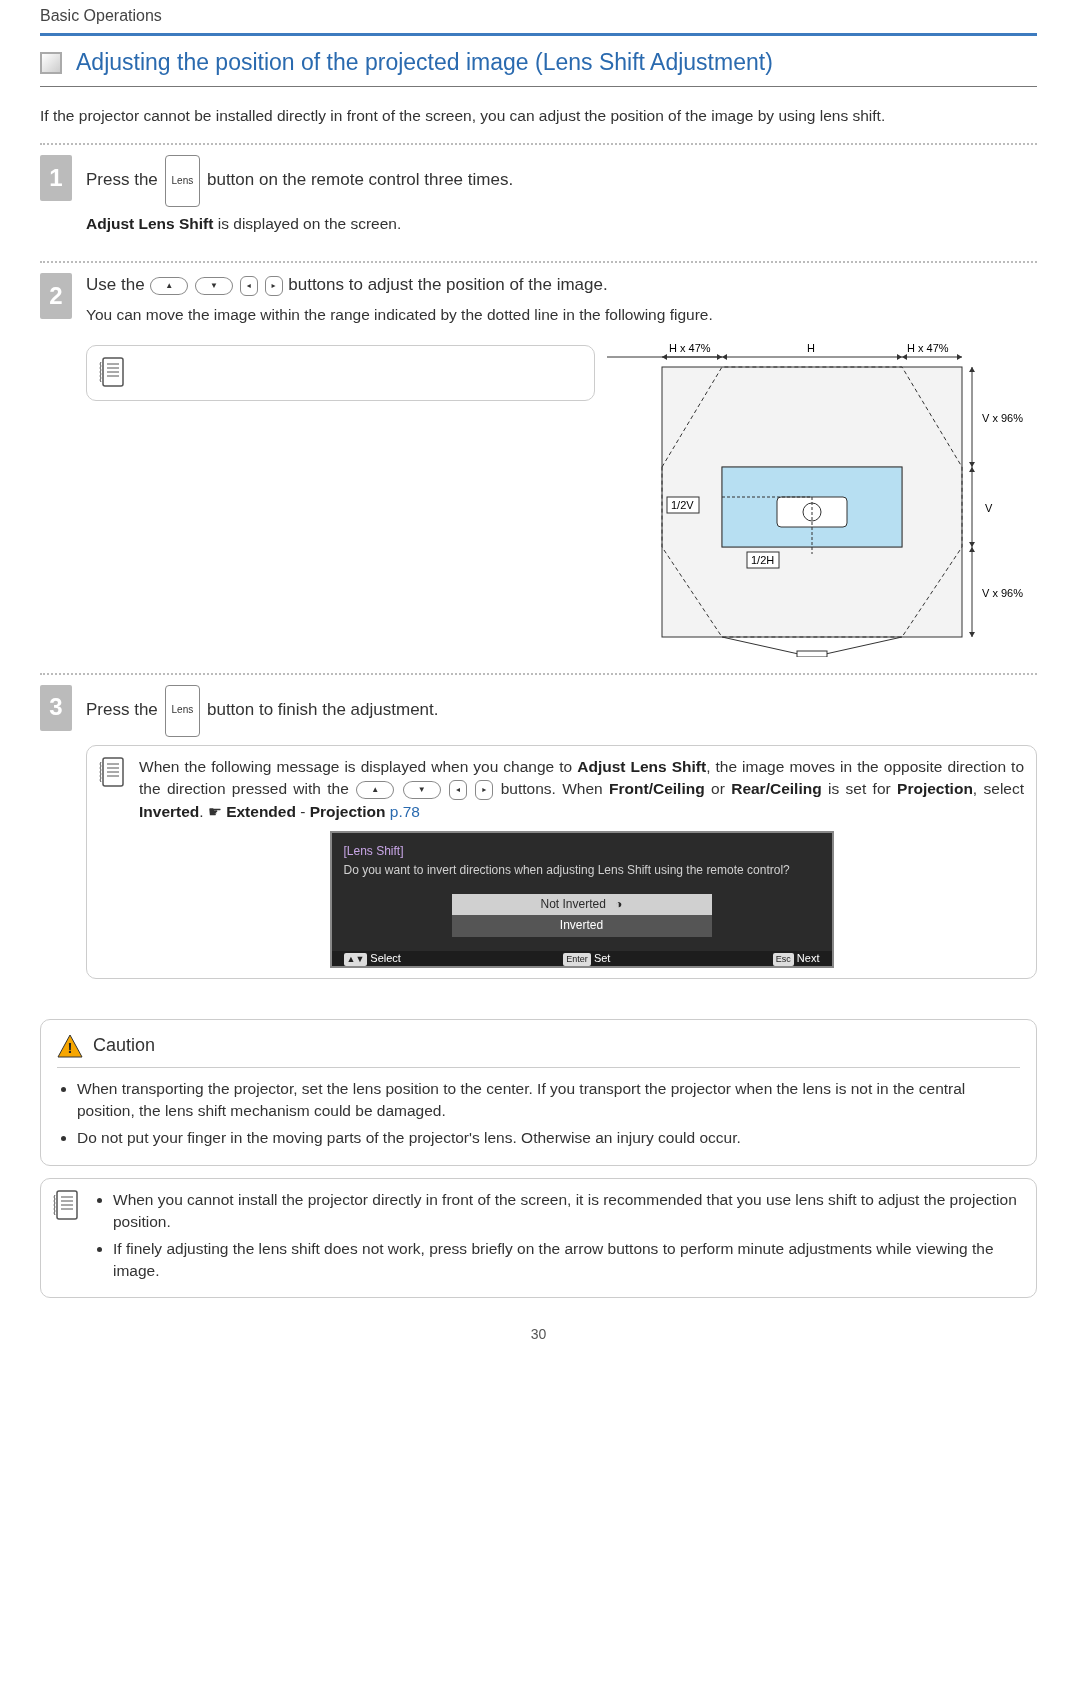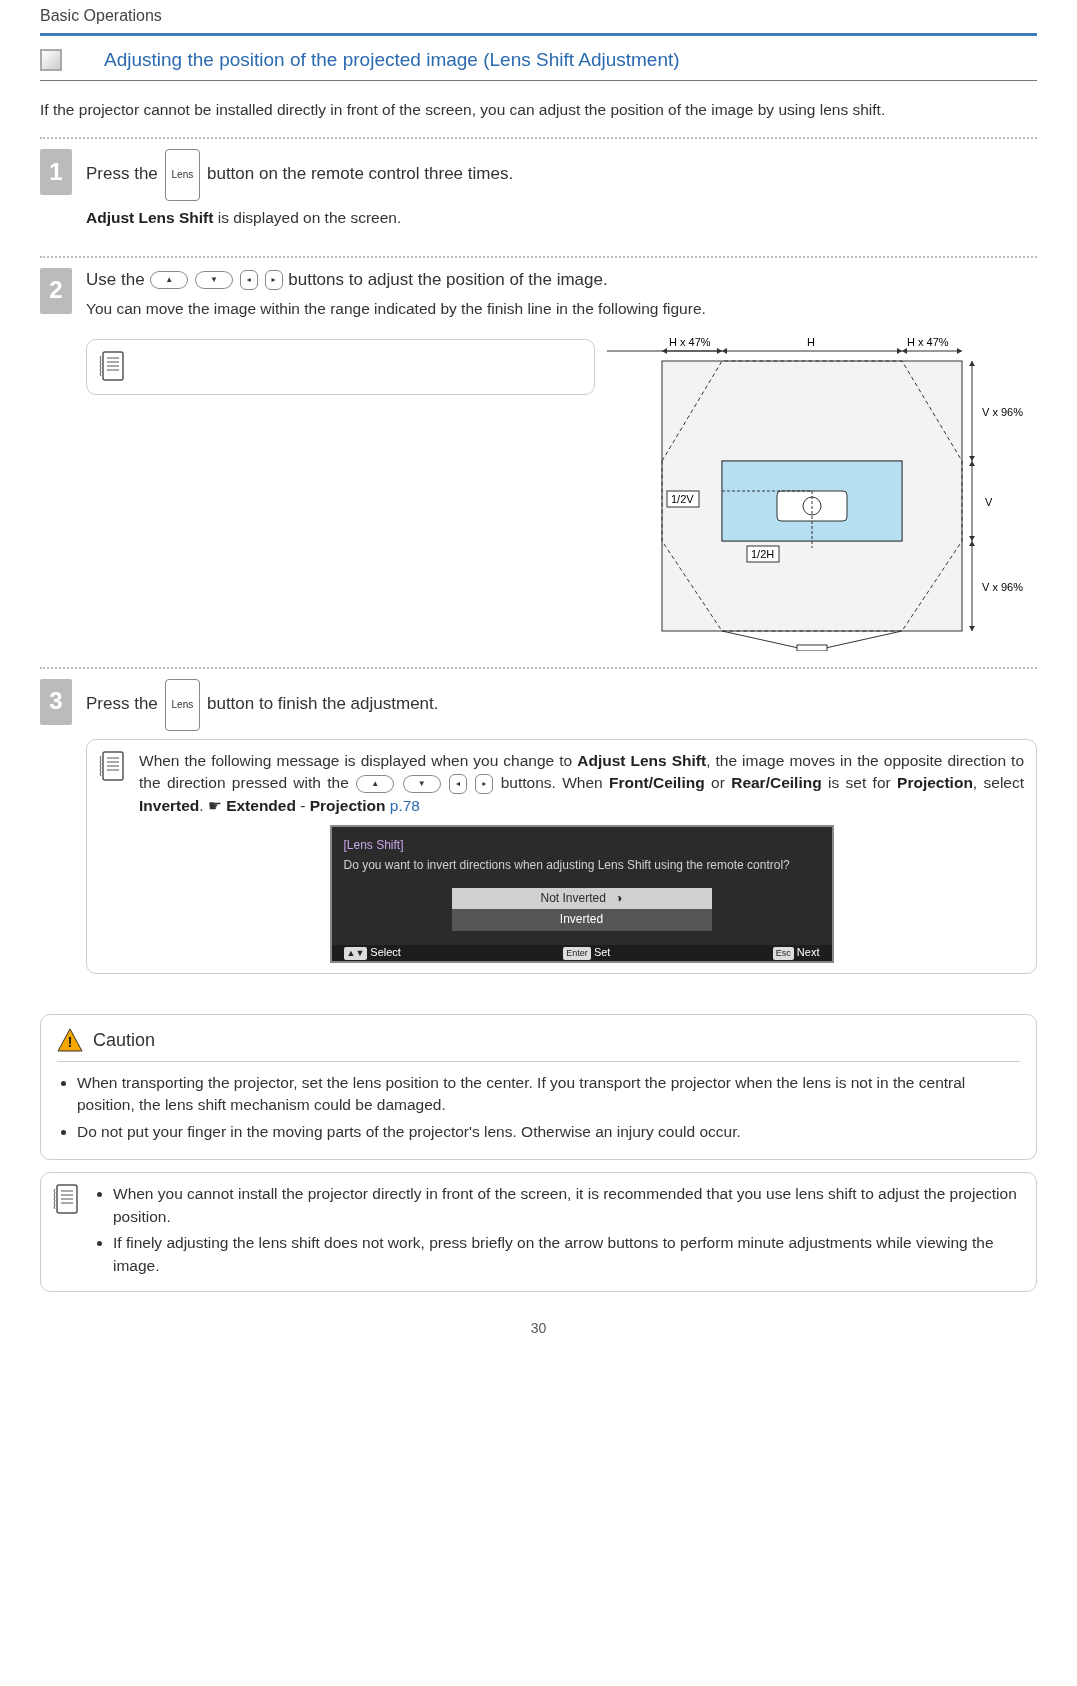--- a/index.html
+++ b/index.html
@@ -26,23 +26,22 @@
     margin-bottom: 18px;
   }
   .section-checkbox {
     width: 18px;
     height: 18px;
     border: 2px solid #aaa;
     background: linear-gradient(135deg, #fff 0%, #ccc 100%);
     margin-right: 14px;
   }
   .section-title {
-    font-size: 19px;
+    font-size: 23px;
     color: #2a6aaf;
-    margin-left: 28px;
   }
   .intro {
     margin-bottom: 16px;
   }
   .steps-top-sep { border-top: 2px dotted #bbb; }
   .step {
     display: flex;
     border-bottom: 2px dotted #bbb;
     padding: 10px 0 16px 0;
   }
@@ -217,21 +216,21 @@
   <div class="step-num">2</div>
   <div class="step-body">
     <div class="step-title">
       <span>Use the </span>
       <span class="btn-oval">▲</span>
       <span class="btn-oval">▼</span>
       <span class="btn-round">◂</span>
       <span class="btn-round">▸</span>
       <span> buttons to adjust the position of the image.</span>
     </div>
-    <div class="step-sub">You can move the image within the range indicated by the finish line in the following figure.</div>
+    <div class="step-sub">You can move the image within the range indicated by the dotted line in the following figure.</div>
 
     <div class="figure-row">
       <div class="note-box" style="flex:1;">
         <svg class="note-icon" viewBox="0 0 28 34">
           <rect x="4" y="2" width="20" height="28" rx="2" fill="#fff" stroke="#555" stroke-width="1.5"></rect>
           <line x1="8" y1="8" x2="20" y2="8" stroke="#555"></line>
             <line x1="8" y1="12" x2="20" y2="12" stroke="#555"></line>
           <line x1="8" y1="16" x2="20" y2="16" stroke="#555"></line>
             <line x1="8" y1="20" x2="20" y2="20" stroke="#555"></line>
           <path d="M2 6 Q0 8 2 10 Q0 12 2 14 Q0 16 2 18 Q0 20 2 22 Q0 24 2 26" fill="none" stroke="#555"></path>

